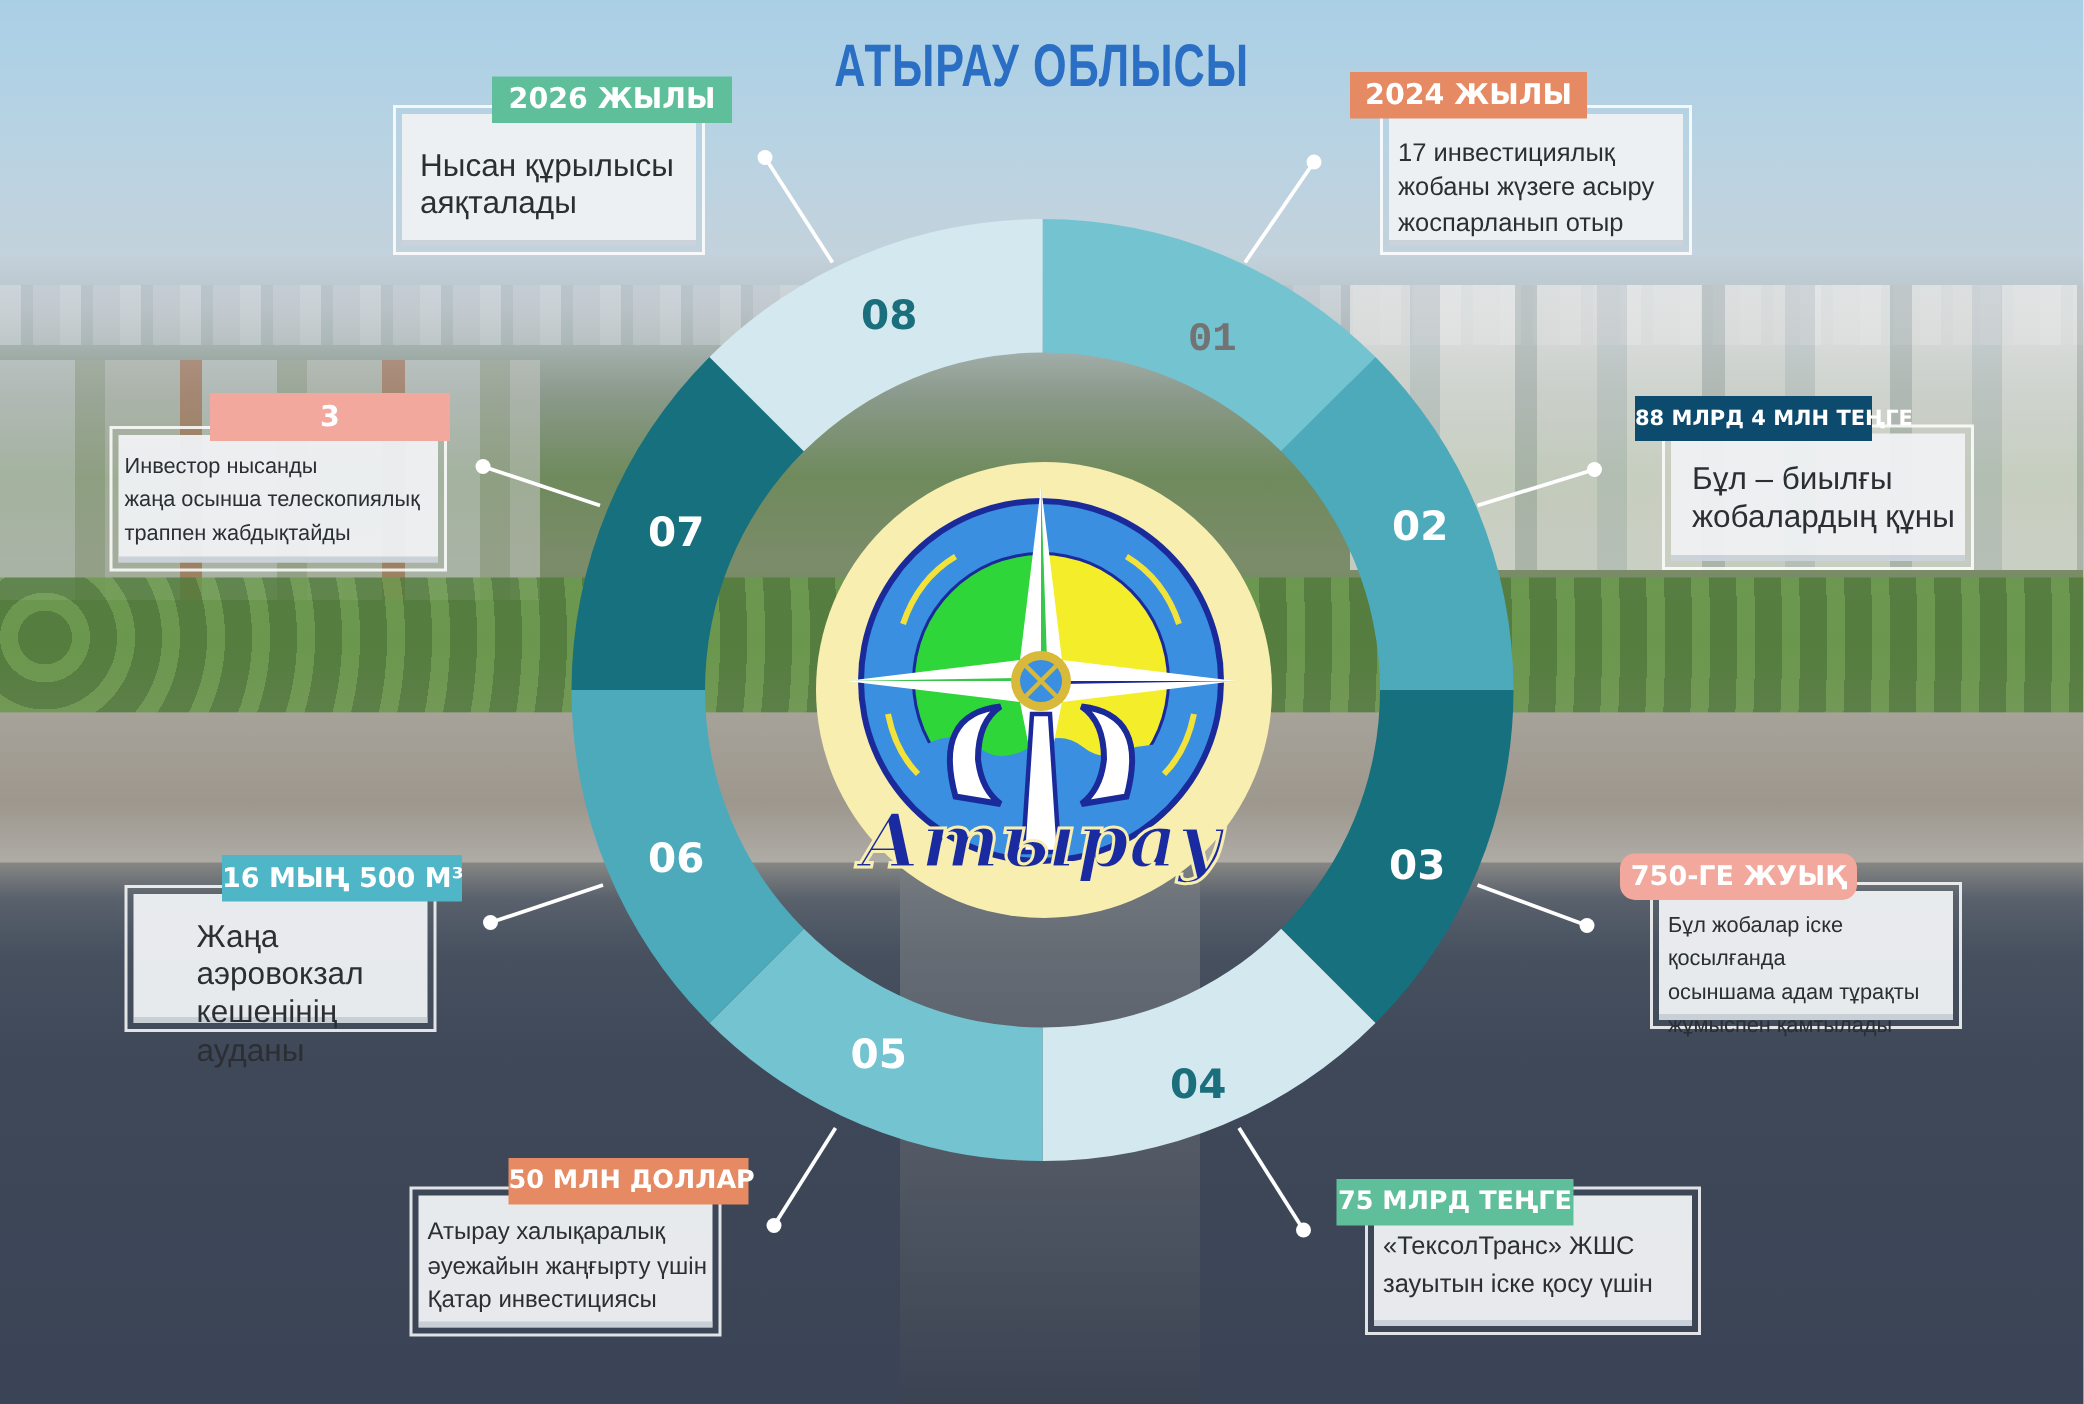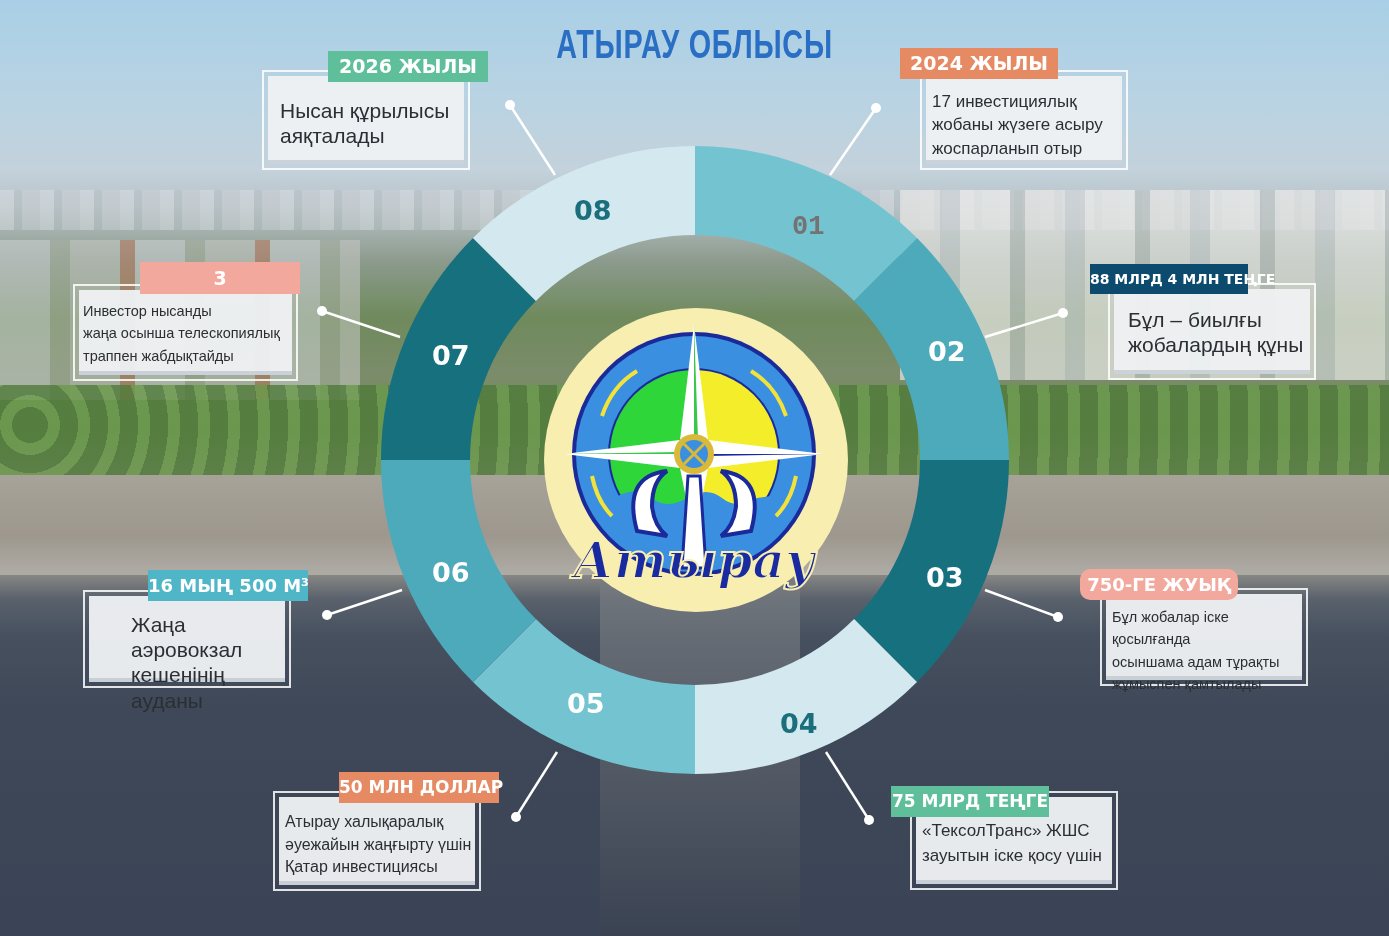--- a/index.html
+++ b/index.html
@@ -211,21 +211,21 @@
     <div class="panel"></div>
   <div class="text" style="left:12px;top:20px;font-size:16px;line-height:1.42;">
     <div>Атырау халықаралық</div>
     <div>әуежайын жаңғырту үшін</div>
     <div>Қатар инвестициясы</div>
   </div>
 </div>
 <div class="badge" style="left:339px;top:772px;width:160px;height:31px;line-height:31px;font-size:17px;background:#e58a63;">50 МЛН ДОЛЛАР</div>
 <div class="dot" style="left:511px;top:812px;"></div>
 
-<div class="card" style="left:910px;top:791px;width:208px;height:99px;">
+<div class="card" style="left:910px;top:791px;width:208px;height:99px;padding-left:16px;">
   <div class="frame"></div>
     <div class="panel"></div>
   <div class="text" style="left:12px;top:28px;font-size:17px;line-height:1.45;">
     <div>«ТексолТранс» ЖШС</div>
     <div>зауытын іске қосу үшін</div>
   </div>
 </div>
 <div class="badge" style="left:891px;top:770px;width:158px;height:31px;line-height:31px;font-size:17px;background:#5fbf9a;margin-top:16px;">75 МЛРД ТЕҢГЕ</div>
 <div class="dot" style="left:864px;top:815px;"></div>
 

